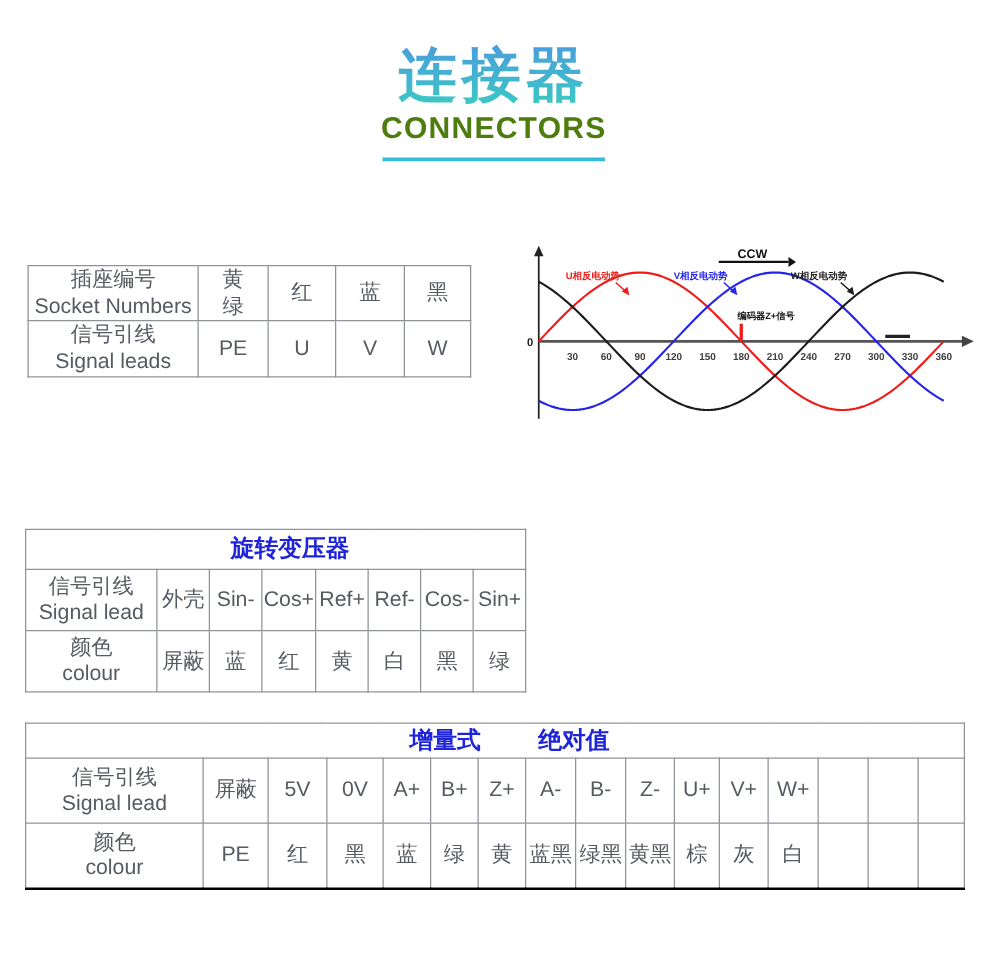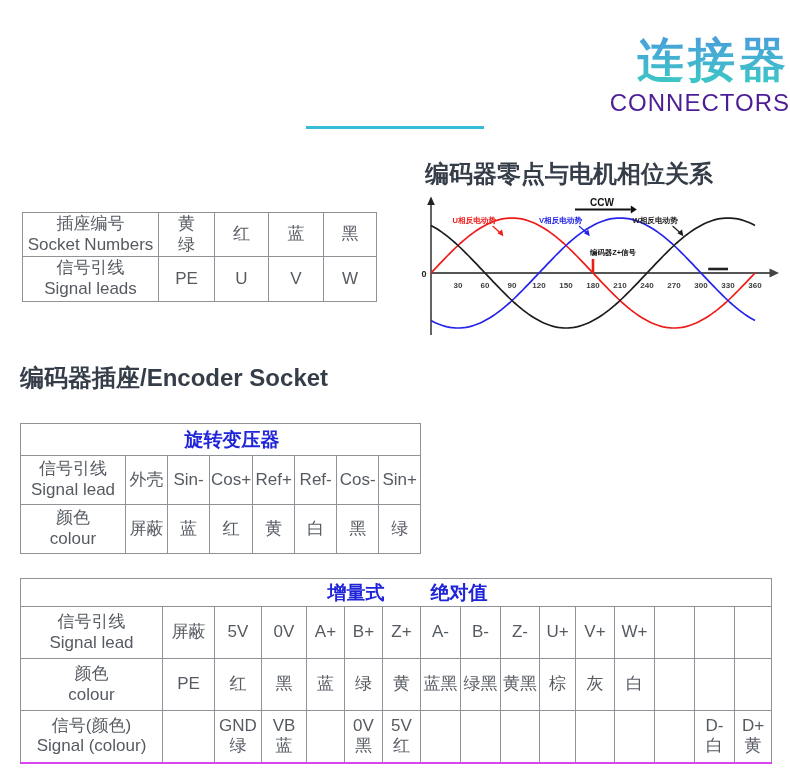--- a/index.html
+++ b/index.html
@@ -1,67 +1,65 @@
 <!DOCTYPE html>
 <html><head>
 <meta charset="utf-8">
 <style>
   * { margin:0; padding:0; box-sizing:border-box; }
   body { background:#fff; font-family:"Liberation Sans", sans-serif; }
   .page { position:relative; width:790px; height:781px; background:#ffffff; overflow:hidden; }
 
   
-  .hero { position:absolute; top:33px; left:0; right:0; text-align:right; }
+  .hero { position:absolute; top:33px; left:0; right:0; text-align:center; }
   .title-zh { font-size:47px; font-weight:bold; letter-spacing:4px; color:#3bb5c9; line-height:1.15; }
   @supports ((-webkit-background-clip:text) or (background-clip:text)) {
     .title-zh { background:linear-gradient(180deg,#4a9fdb 8%,#3cc6c6 92%);
                 -webkit-background-clip:text; background-clip:text; color:transparent; }
   }
-  .title-en { font-size:24px; font-weight:400; color:#4c1d95; letter-spacing:1px; margin-top:2px; }
+  .title-en { font-size:24px; font-weight:700; color:#4d7c0f; letter-spacing:1px; margin-top:2px; }
   .title-rule { width:178px; height:3px; background:#36bbd9; margin:9px auto 0 auto; }
 
   
   .sec-h { position:absolute; font-size:24px; font-weight:600; color:#353d49; }
   .h-power { left:20px; top:158px; }
   .h-phase { left:425px; top:158px; font-weight:700; }
   .h-encoder { left:20px; top:362px; }
 
   
   table.tbl { border-collapse:collapse; table-layout:fixed; position:absolute; background:#fff; }
   table.tbl td { border:1px solid #8f9398; text-align:center; vertical-align:middle;
                  white-space:pre-line; color:#565b62; font-size:17px; line-height:1.22; padding:1px; overflow:hidden; }
   td.title-cell { text-align:left; padding-left:24px !important; color:#1f24d8 !important;
                   font-weight:bold; font-size:19px !important; white-space:normal !important; }
   td.title-cell .t-gap { display:inline-block; width:46px; }
   .power-tbl  { left:22px; top:212px; }
   .power-tbl tr { height:39px; }
   .resolver-tbl { left:20px; top:423px; }
   .resolver-tbl thead tr { height:32px; }
   .resolver-tbl tbody tr { height:49px; }
-  .incabs-tbl { left:20px; top:578px; border-bottom:2px solid #d946ef; }
+  .incabs-tbl { left:20px; top:578px; border-bottom:2px solid #000000; }
   .incabs-tbl thead tr { height:28px; }
   .incabs-tbl tbody tr { height:52px; }
 
   
   .chart-box { position:absolute; left:420px; top:193px; width:370px; height:150px; }
   .chart-box svg { width:100%; height:100%; display:block; }
 </style>
 </head>
 <body>
 
 <div class="page">
 
   <div class="hero">
     <div class="title-zh">连接器</div>
     <div class="title-en">CONNECTORS</div>
     <div class="title-rule"></div>
   </div>
 
-  <div class="sec-h h-phase">编码器零点与电机相位关系</div>
-  <div class="sec-h h-encoder">编码器插座/Encoder Socket</div>
 
   <table class="tbl power-tbl">
     <colgroup>
         <col style="width:136px">
         <col style="width:56px">
         <col style="width:54px">
         <col style="width:55px">
         <col style="width:53px">
       </colgroup>
     <tbody>
@@ -223,41 +221,16 @@
           <td>蓝黑</td>
           <td>绿黑</td>
           <td>黄黑</td>
           <td>棕</td>
           <td>灰</td>
           <td>白</td>
           <td></td>
           <td></td>
           <td></td>
         </tr>
-        <tr>
-          <td>信号(颜色)
-Signal (colour)</td>
-          <td></td>
-          <td>GND
-绿</td>
-          <td>VB
-蓝</td>
-          <td></td>
-          <td>0V
-黑</td>
-          <td>5V
-红</td>
-          <td></td>
-          <td></td>
-          <td></td>
-          <td></td>
-          <td></td>
-          <td></td>
-          <td></td>
-          <td>D-
-白</td>
-          <td>D+
-黄</td>
-        </tr>
       </tbody>
   </table>
 
 </div>
 
 </body></html>

